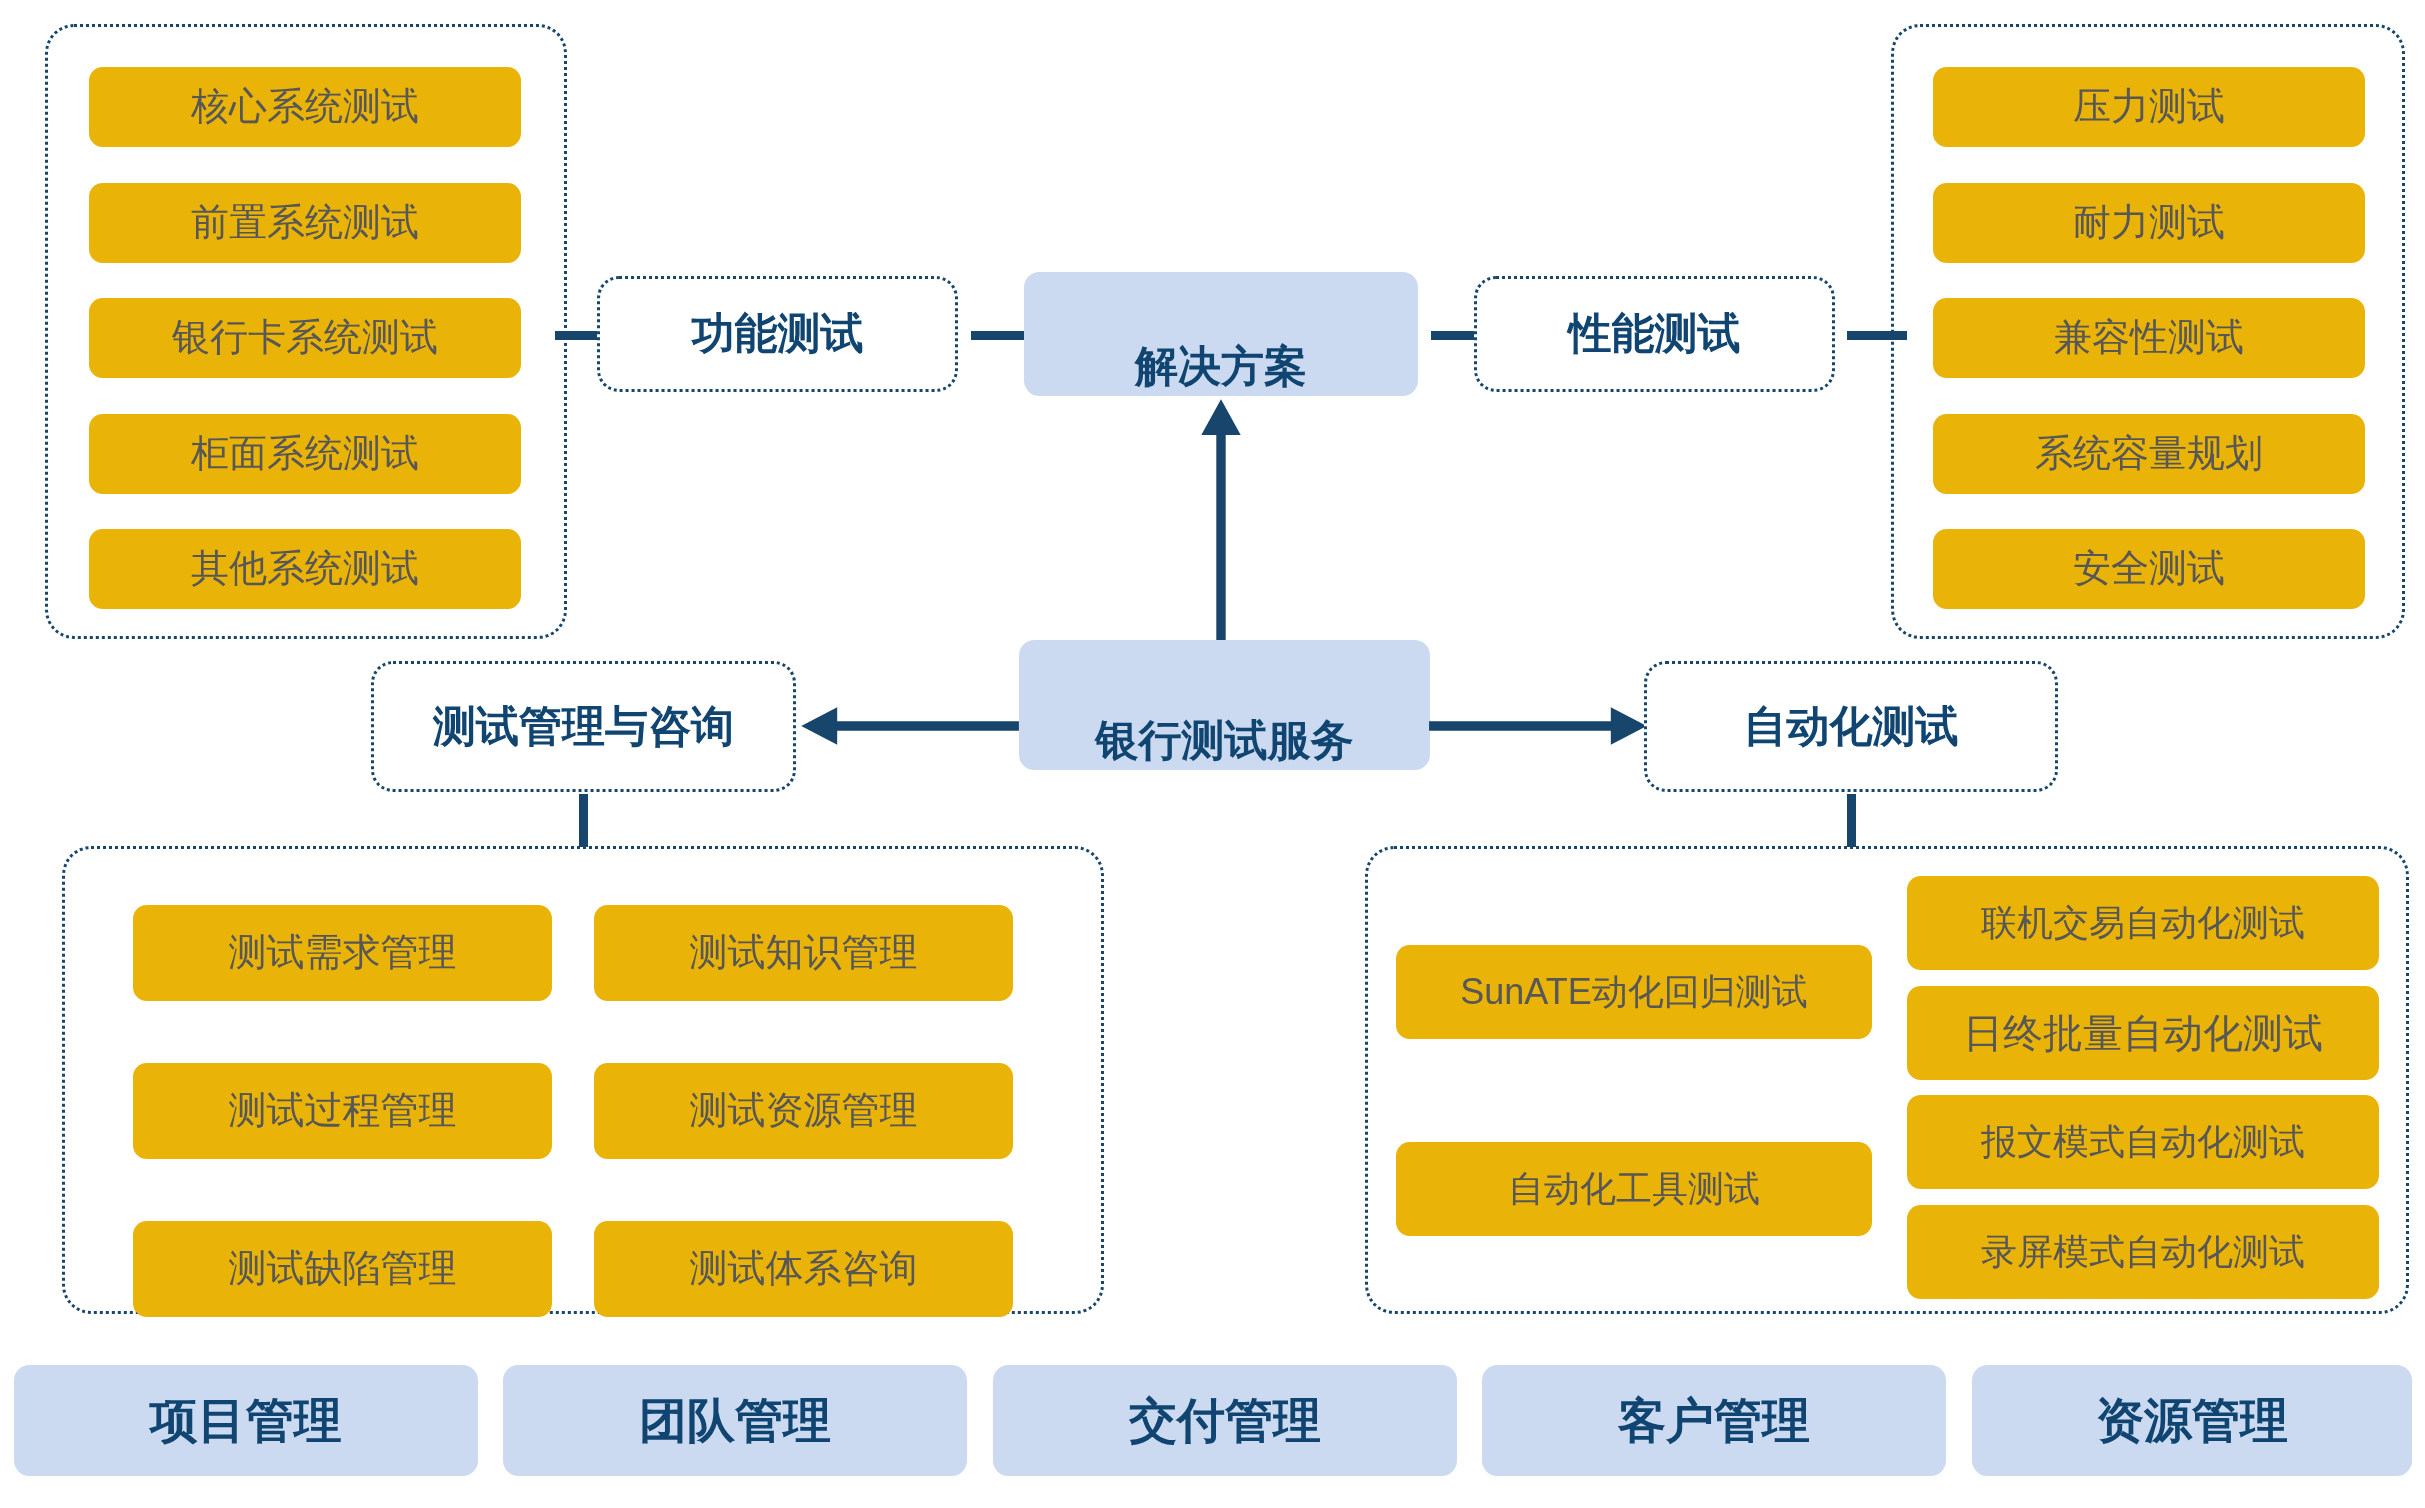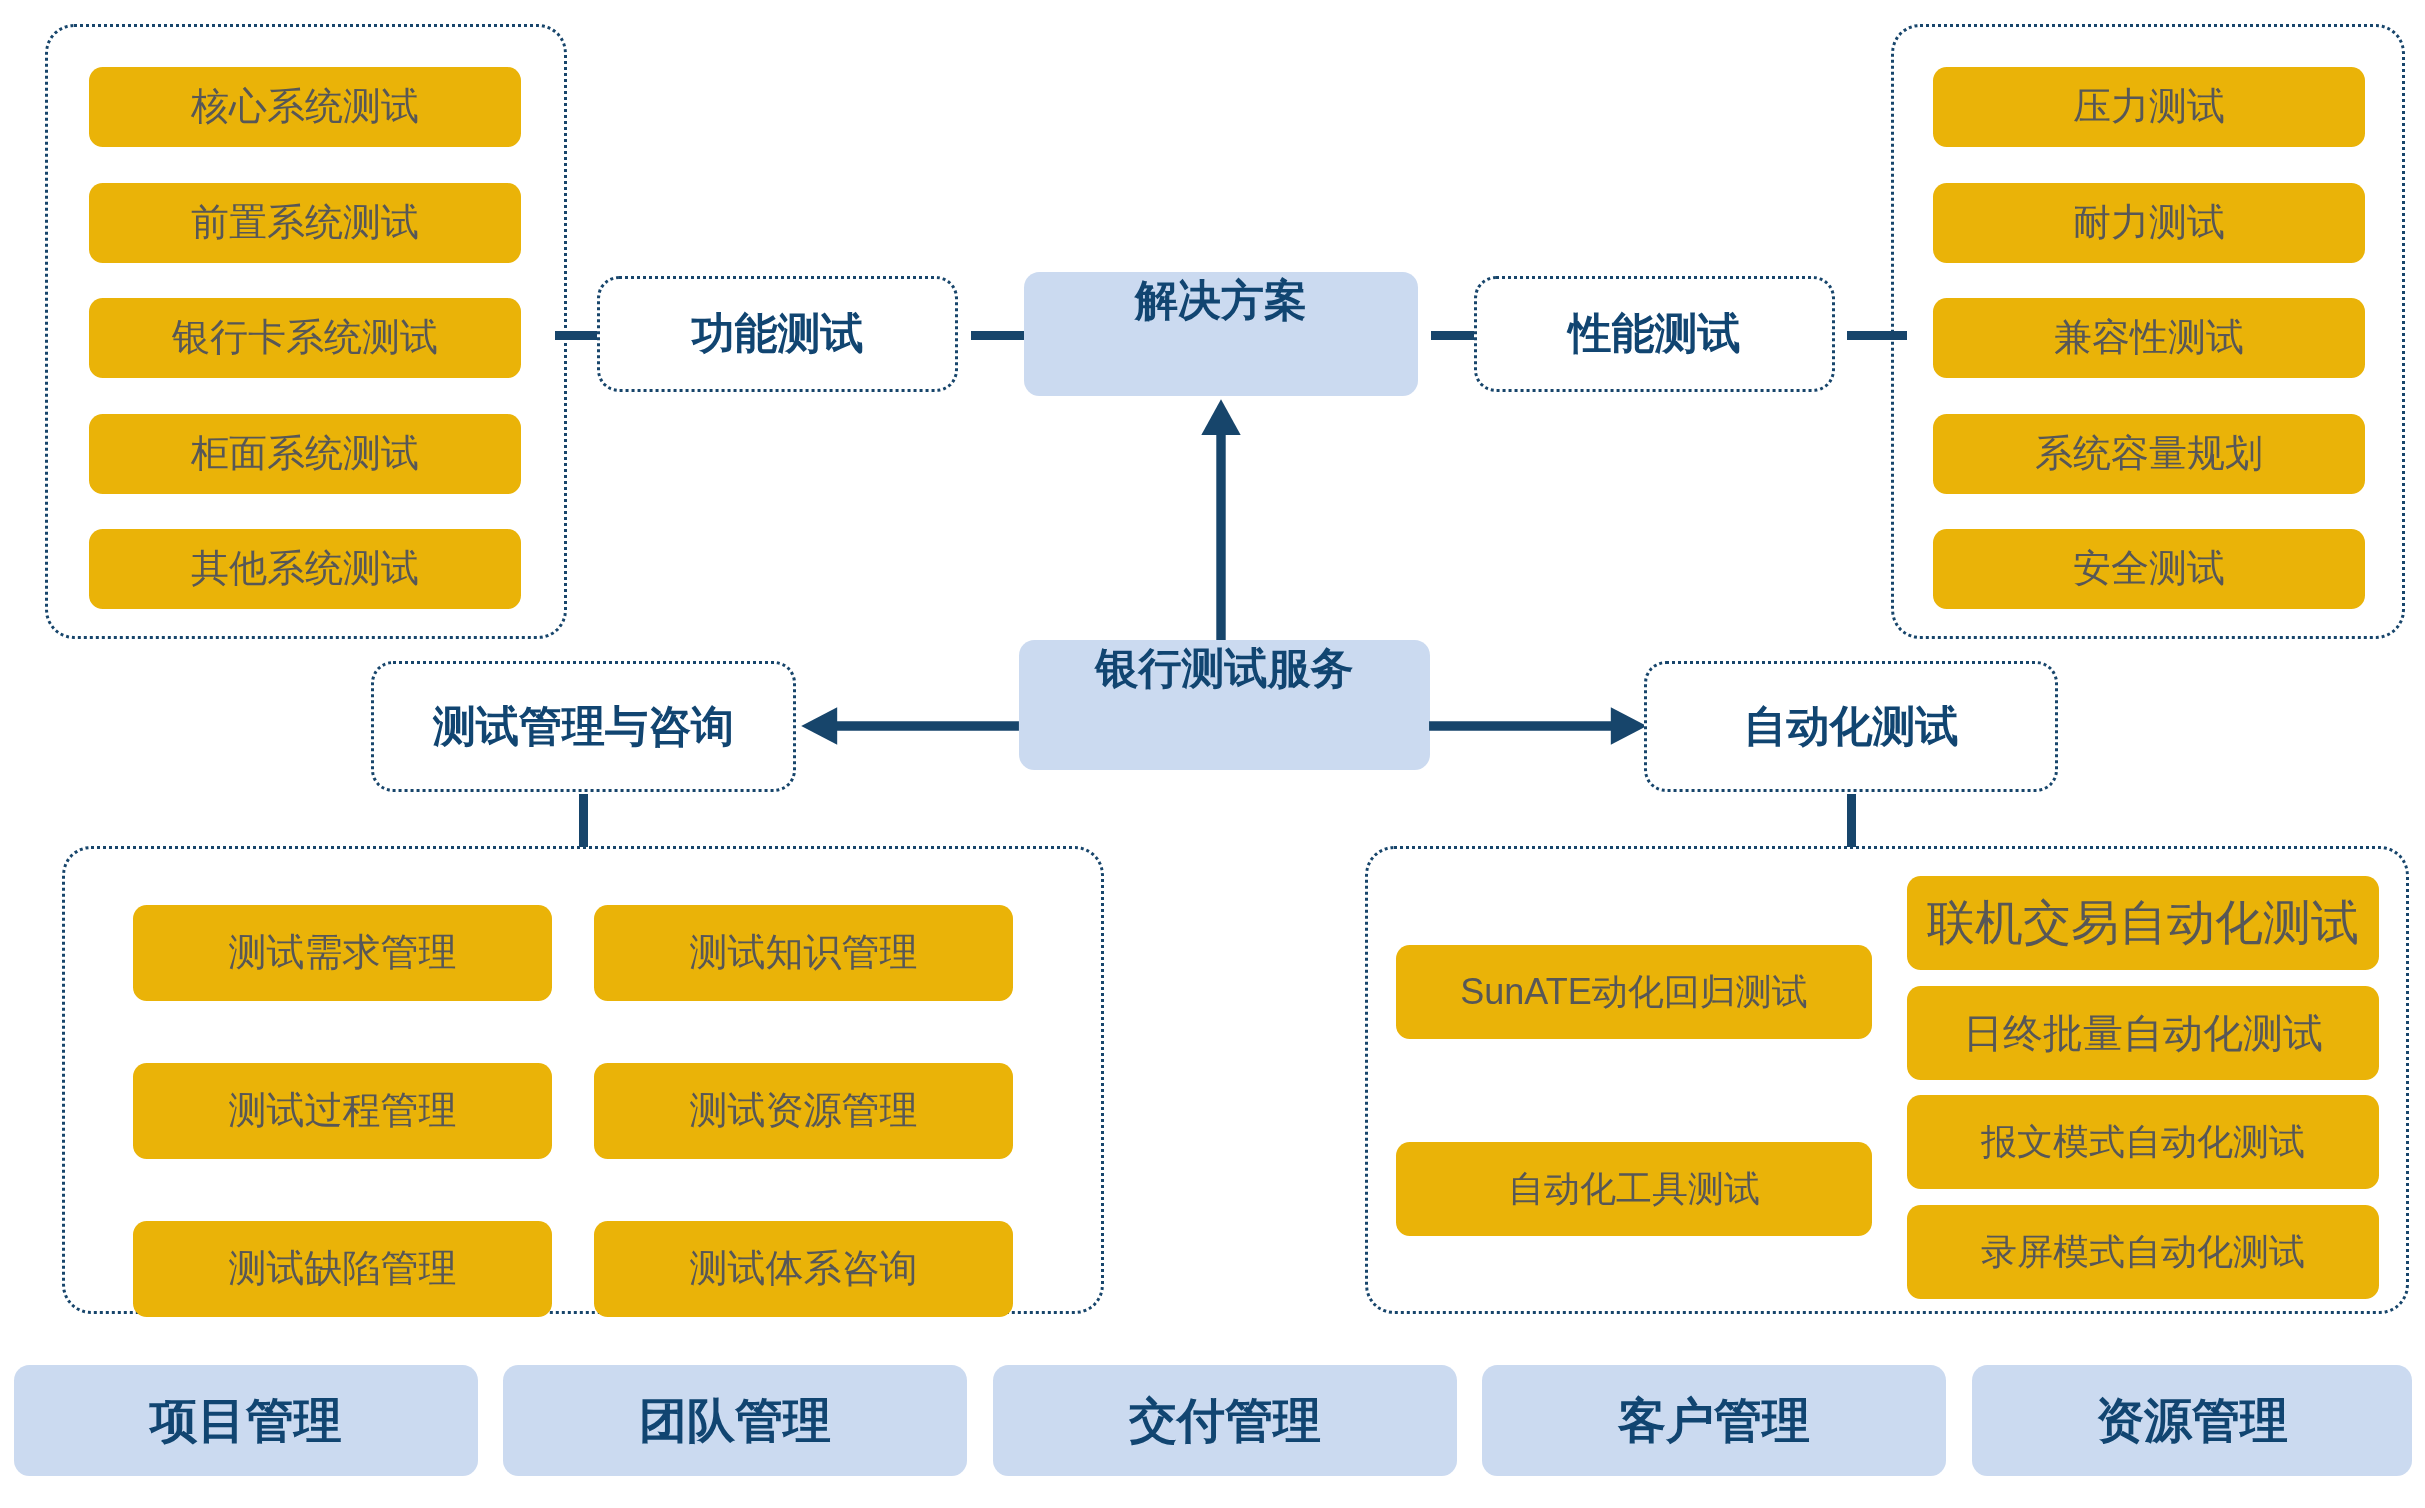--- a/index.html
+++ b/index.html
@@ -27,21 +27,21 @@
     font-size:38px;
     line-height:1.1;
     box-sizing:border-box;
     padding:0 8.6px;
     white-space:nowrap;
   }
   .node-solid{
     position:absolute;
     background:#cbdaf0;
     border-radius:15.4px;
-    display:flex;align-items:flex-start;justify-content:center;
+    display:flex;align-items:flex-end;justify-content:center;
     color:#114571;
     font-weight:bold;
     font-size:43px;
     box-sizing:border-box;
     white-space:nowrap;
   }
   .node-dotted{
     position:absolute;
     border:3.4px dotted #17456b;
     border-radius:22px;
@@ -148,21 +148,21 @@
 
     <div class="chip" style="position:absolute;left:529px;top:56px;width:419px;height:96px;">测试知识管理</div>
     <div class="chip" style="position:absolute;left:529px;top:214px;width:419px;height:96px;">测试资源管理</div>
     <div class="chip" style="position:absolute;left:529px;top:372px;width:419px;height:96px;">测试体系咨询</div>
   </div>
 
   <div class="panel" style="left:1365px;top:846px;width:1044px;height:468px;">
     <div class="chip" style="position:absolute;left:28px;top:96px;width:476px;height:94px;font-size:36px;">SunATE动化回归测试</div>
     <div class="chip" style="position:absolute;left:28px;top:293px;width:476px;height:94px;font-size:36px;">自动化工具测试</div>
 
-    <div class="chip" style="position:absolute;left:539px;top:27px;width:472px;height:94px;font-size:48px;">联机交易自动化测试</div>
+    <div class="chip" style="position:absolute;left:539px;top:27px;width:472px;height:94px;font-size:36px;">联机交易自动化测试</div>
     <div class="chip" style="position:absolute;left:539px;top:137px;width:472px;height:94px;font-size:40px;">日终批量自动化测试</div>
     <div class="chip" style="position:absolute;left:539px;top:246px;width:472px;height:94px;font-size:36px;">报文模式自动化测试</div>
     <div class="chip" style="position:absolute;left:539px;top:356px;width:472px;height:94px;font-size:36px;">录屏模式自动化测试</div>
   </div>
 
   <div class="footer-bar" style="left:13.7px;top:1365px;width:464px;height:111px;">项目管理</div>
   <div class="footer-bar" style="left:503px;top:1365px;width:464px;height:111px;">团队管理</div>
   <div class="footer-bar" style="left:993px;top:1365px;width:464px;height:111px;">交付管理</div>
   <div class="footer-bar" style="left:1482px;top:1365px;width:464px;height:111px;">客户管理</div>
   <div class="footer-bar" style="left:1972px;top:1365px;width:440px;height:111px;">资源管理</div>

